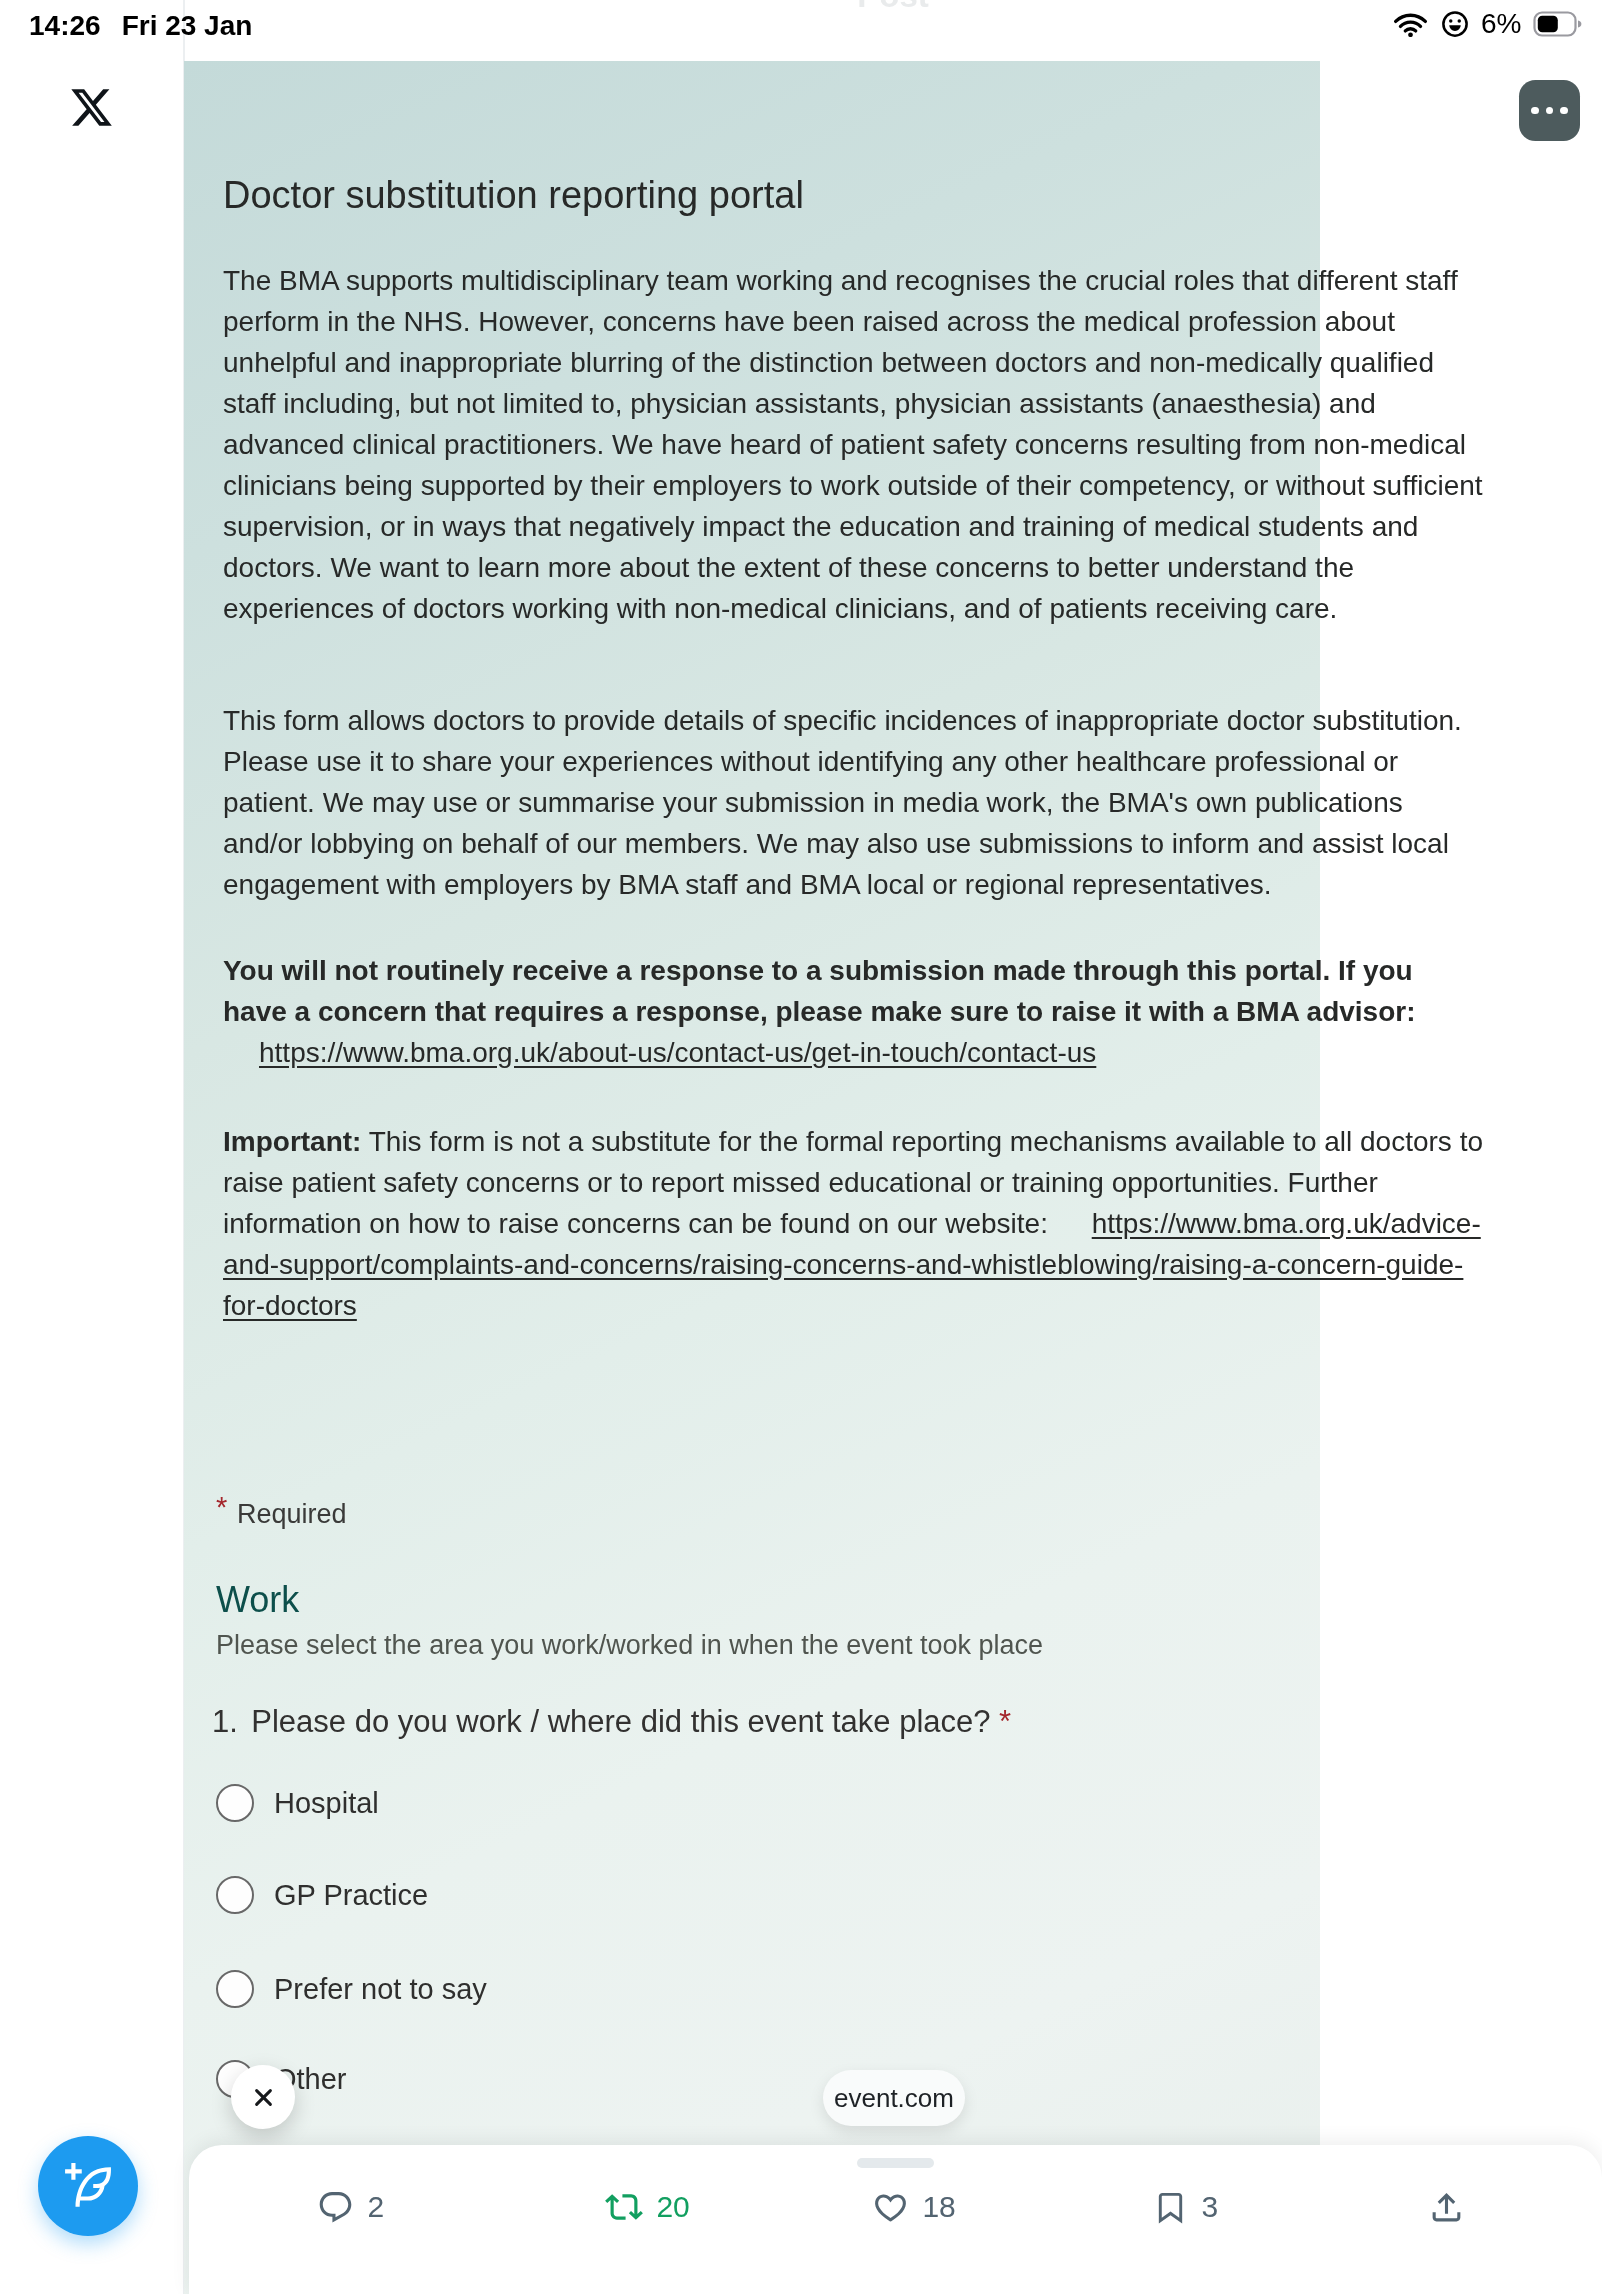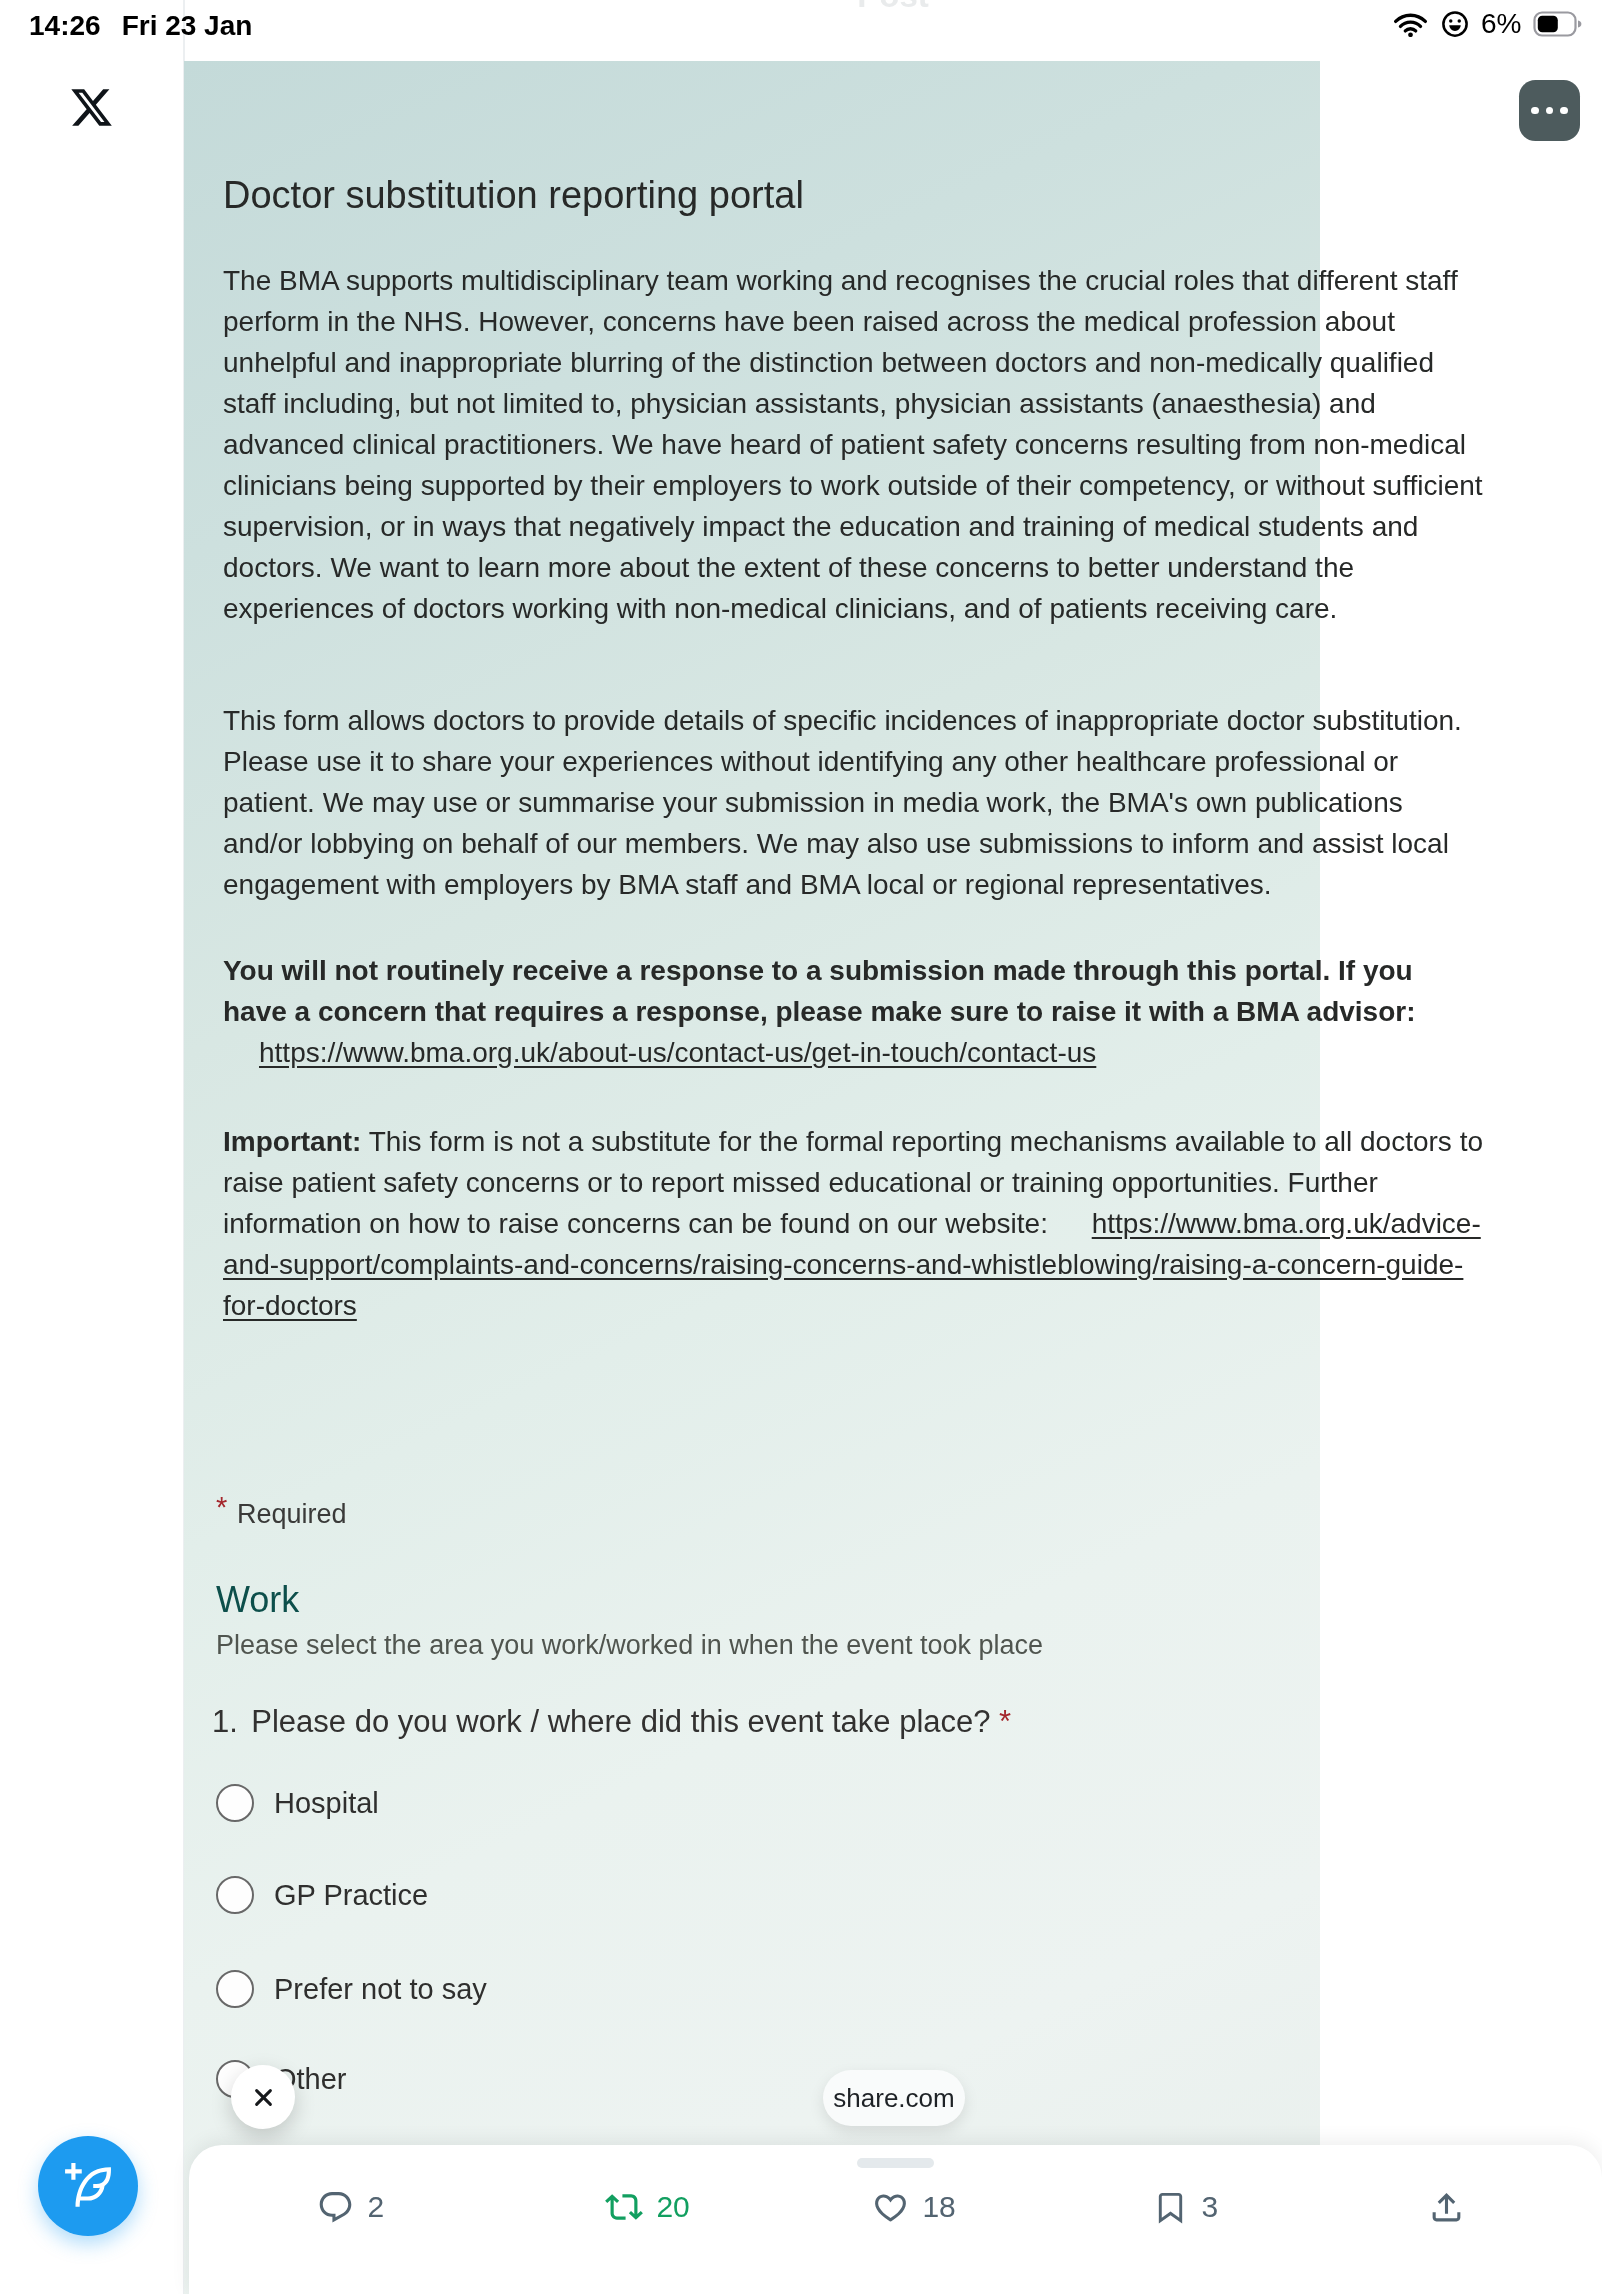--- a/index.html
+++ b/index.html
@@ -180,21 +180,21 @@
   </div>
 
   <div class="close-btn">
     <span>
       <svg width="33" height="33" viewBox="0 0 36 36" fill="none" stroke="#17191c" stroke-width="3.3" stroke-linecap="round">
         <path d="M10.5 10.5 L25.5 25.5"></path>
           <path d="M25.5 10.5 L10.5 25.5"></path>
       </svg>
     </span>
   </div>
-  <div class="domain-pill">share.com</div>
+  <div class="domain-pill">event.com</div>
 
   <div class="bottom-card">
     <div class="drag-handle"></div>
 
     <div class="action a-reply">
       <span>
         <svg width="37" height="37" viewBox="0 0 24 24" fill="#536471">
           <path d="M1.751 10c0-4.42 3.584-8 8.005-8h4.366c4.49 0 8.129 3.64 8.129 8.13 0 2.96-1.607 5.68-4.196 7.11l-8.054 4.46v-3.69h-.067c-4.49.1-8.183-3.51-8.183-8.01zm8.005-6c-3.317 0-6.005 2.69-6.005 6 0 3.37 2.77 6.08 6.138 6.01l.351-.01h1.761v2.3l5.087-2.81c1.951-1.08 3.163-3.13 3.163-5.36 0-3.39-2.744-6.13-6.129-6.13H9.756z"></path>
         </svg>
       </span>

